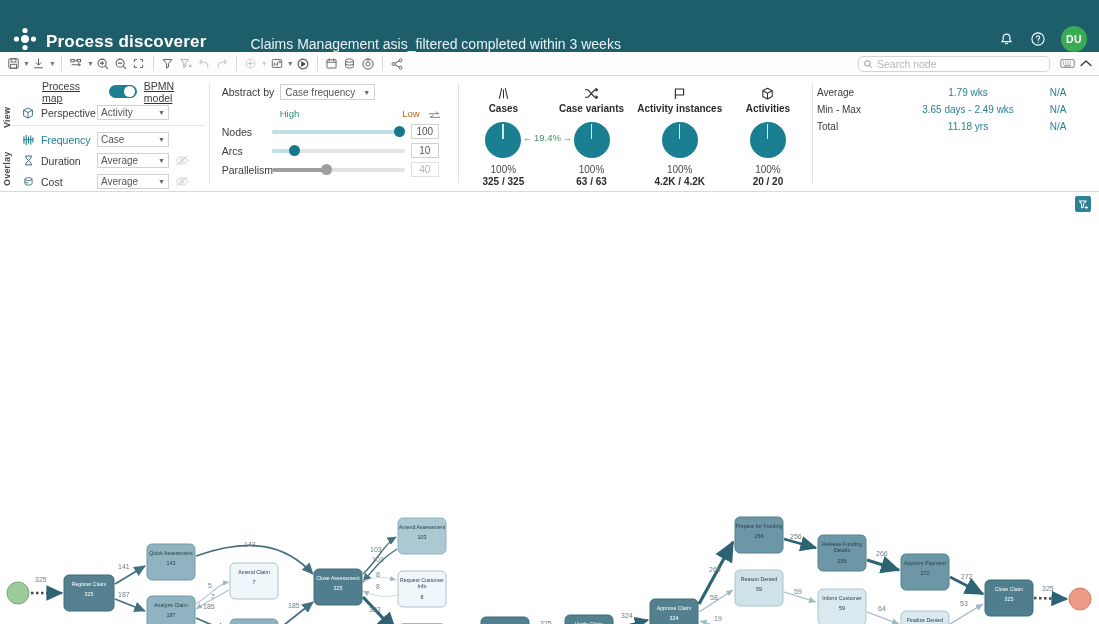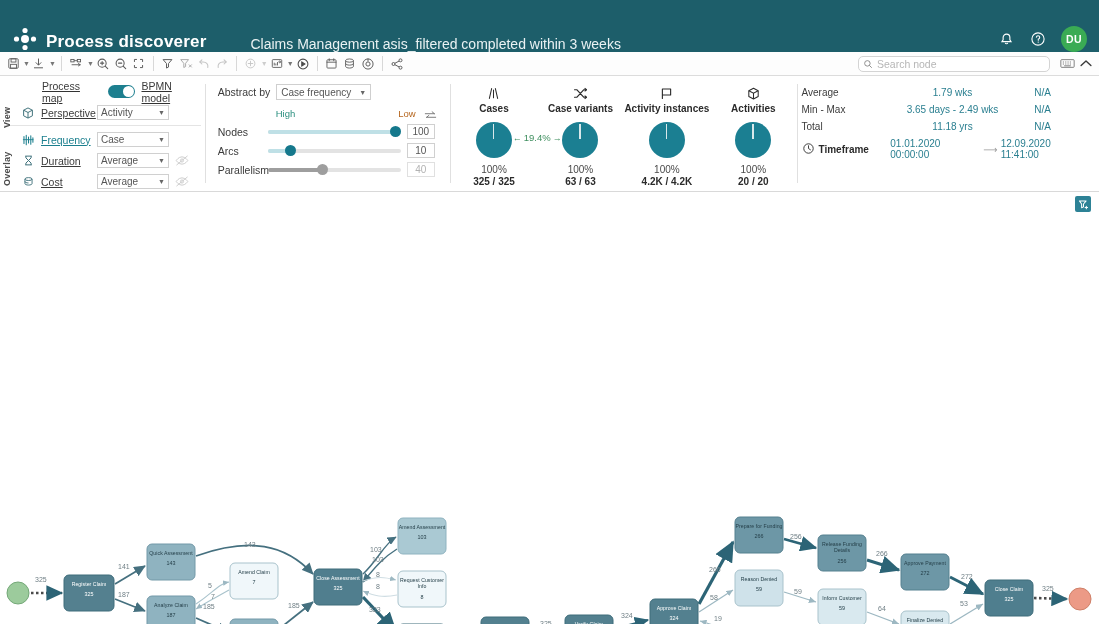--- a/index.html
+++ b/index.html
@@ -100,21 +100,21 @@
   .lbl-accent { color: #1b7f8e; }
   .toggle {
     width: 28px; height: 13px; border-radius: 7px; background: #1d7f8f;
     position: relative; margin: 0 7px; cursor: pointer;
   }
   .toggle::after {
     content:''; position:absolute; width: 11px; height: 11px; border-radius: 50%;
     background: #fff; top: 1px; left: 15px;
   }
   .ic { width: 16px; height: 16px; margin-right: 5px; display:flex; align-items:center; justify-content:center; flex: 0 0 16px;}
-  .fname { width: 56px; font-size: 10.5px; text-decoration: underline; }
+  .fname { width: 56px; font-size: 10.5px; }
   .sel {
     width: 72px; height: 15px; border: 1px solid #d0d0d0; background: #fff;
     display: flex; align-items: center; justify-content: space-between;
     padding: 0 3px; font-size: 10px; color: #555; cursor: pointer;
   }
   .sel .cv { font-size: 7px; color: #666; }
   .eye { width: 16px; margin-left: 6px; opacity: .45; cursor: pointer; display:flex; align-items:center;}
 
   
   .pane-abs { width: 250px; padding: 8px 10px 4px 12px; }
@@ -569,32 +569,20 @@
     </div>
     <div class="mrow">
       <span class="m-lab">Min - Max</span>
       <span class="m-c1">3.65 days - 2.49 wks</span>
       <span class="m-c2">N/A</span>
     </div>
     <div class="mrow">
       <span class="m-lab">Total</span>
       <span class="m-c1">11.18 yrs</span>
       <span class="m-c2">N/A</span>
-    </div>
-    <div class="tf-row">
-      <span>
-        <svg width="13" height="13" viewBox="0 0 16 16" fill="none" stroke="#2b2b2b" stroke-width="1.1">
-          <circle cx="8" cy="8" r="5.8"></circle>
-            <path d="M8 4.6V8l2.4 1.6" stroke-linecap="round"></path>
-        </svg>
-      </span>
-      <span class="tf-lbl">Timeframe</span>
-      <span class="tf-val">01.01.2020 00:00:00</span>
-      <span class="tf-arrow">⟶</span>
-      <span class="tf-val">12.09.2020 11:41:00</span>
     </div>
   </div>
 </div>
 
 <div class="canvas">
   <div class="filter-btn">
     <svg width="11" height="11" viewBox="0 0 14 14" fill="none" stroke="#ffffff" stroke-width="1.3">
       <path d="M1.8 2.4h8.6L7 6.4v3.6l-2.4 1.2V6.4z" stroke-linejoin="round"></path>
       <path d="M10.6 9.2v3.2M9 10.8h3.2" stroke-linecap="round"></path>
     </svg>

